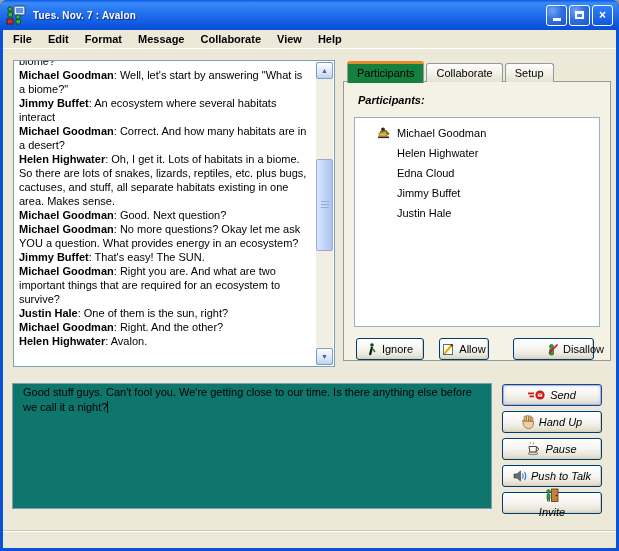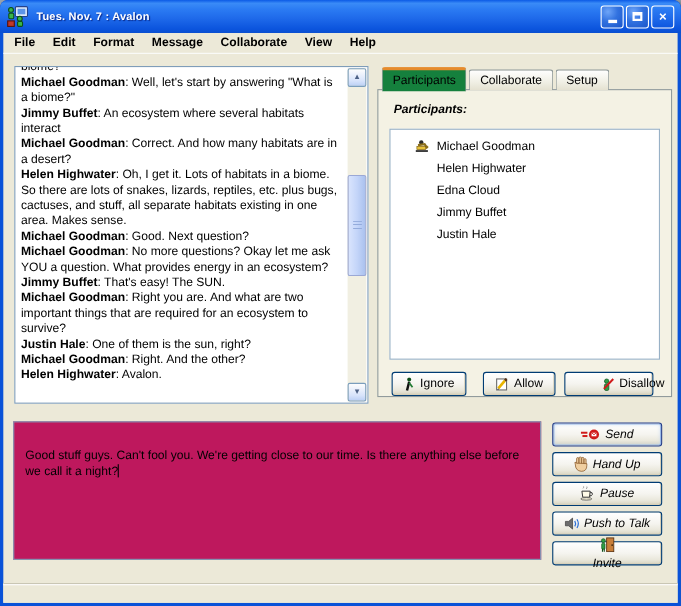--- a/index.html
+++ b/index.html
@@ -113,28 +113,28 @@
     border:1px solid #003c74; border-radius:3px;
     background:linear-gradient(180deg,#ffffff 0%,#f5f4ef 50%,#eae8dc 78%,#d8d4c0 100%);
     box-shadow:inset -1px -1px 0 #d8d0b8;
     font-size:11px; color:#000; font-family:inherit; cursor:default; white-space:nowrap;
   }
   .btn-default {
     border-color:#27408b;
     box-shadow:inset 0 0 0 1px #9cbbe8, inset 0 0 4px #bcd2ee;
   }
   .mod-ignore { left:12px; top:256px; width:68px; }
-  .mod-allow  { left:95px; top:256px; width:66px; }
+  .mod-allow  { left:95px; top:256px; width:50px; }
   .mod-disallow { left:169px; top:256px; width:81px;padding-left:44px; }
 
   
   .composer {
     position:absolute; left:9px; top:334px; width:480px; height:126px;
-    background:#be185d; border:1px solid #7f9db9;
-    font-size:11px; line-height:15px; padding:23px 10px; color:#000;
+    background:#0f766e; border:1px solid #7f9db9;
+    font-size:11px; line-height:15px; padding:1px 10px; color:#000;
   }
   .caret { display:inline-block; width:1px; height:12px; background:#000; vertical-align:-2px; }
 
   .act { left:499px; width:100px;font-style:italic; }
   .act-send  { top:335px; } .act-hand { top:362px; } .act-pause { top:389px; }
   .act-push  { top:416px; } .act-invite { top:443px;flex-direction:column; }
 
   
   .statusbar {
     position:absolute; left:0; top:481px; width:613px; height:18px;

